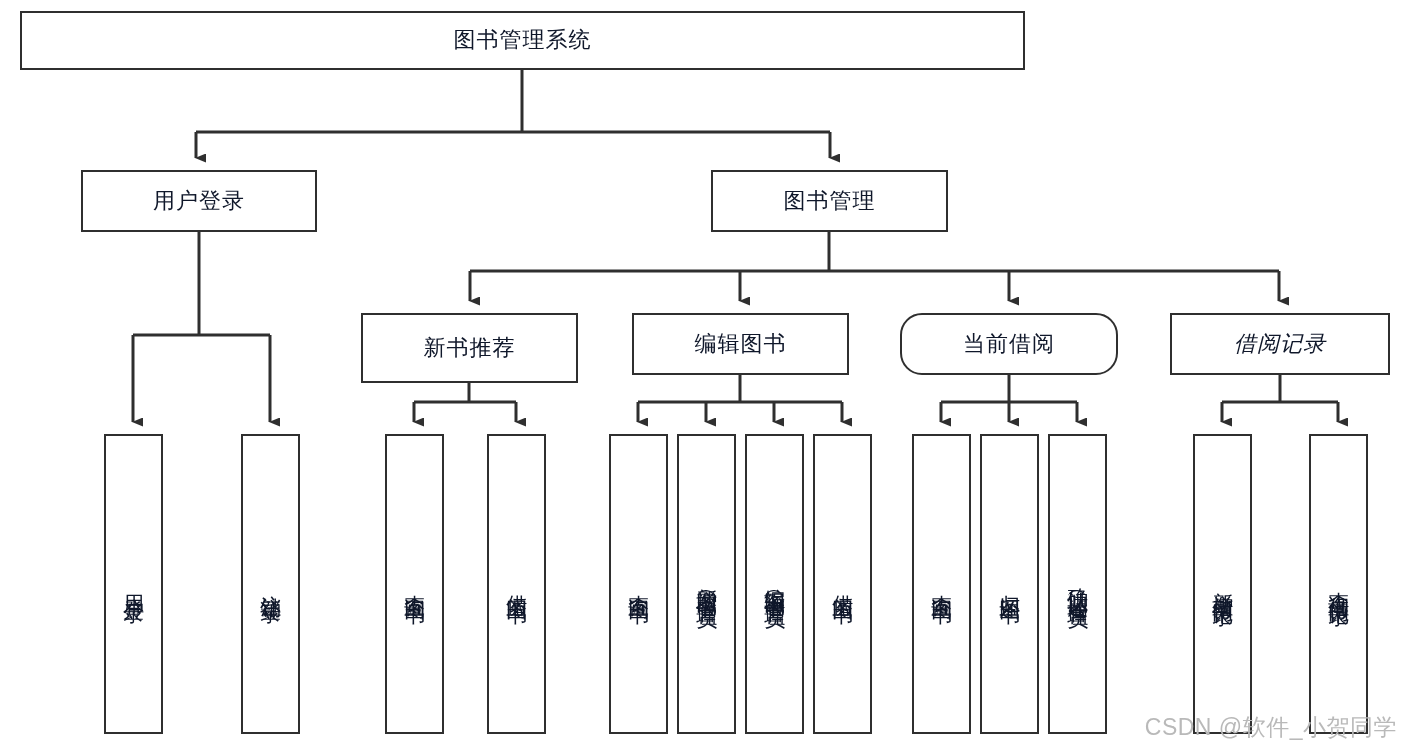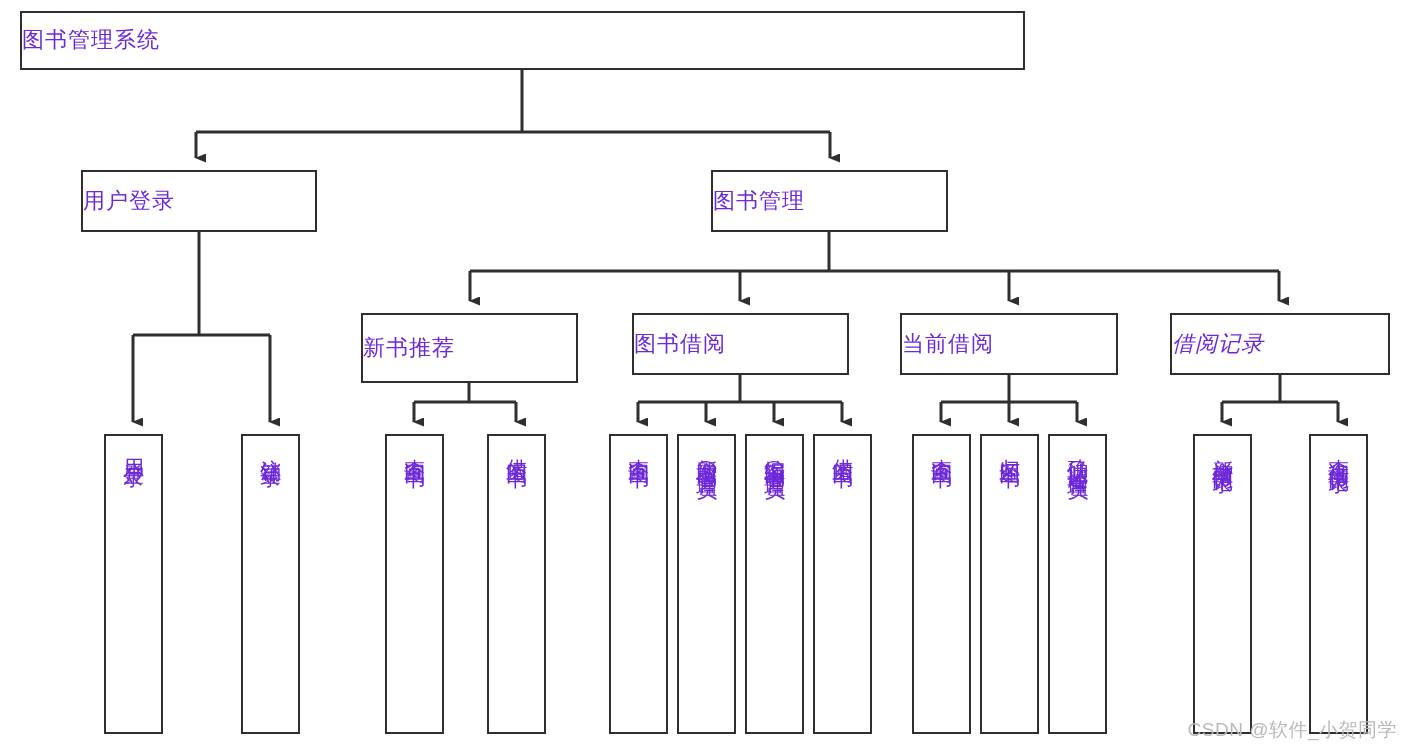--- a/index.html
+++ b/index.html
@@ -17,21 +17,22 @@
     background: #ffffff;
     overflow: hidden;
   }
   .node {
     position: absolute;
     box-sizing: border-box;
     border: 2px solid #2f2f2f;
     background: #ffffff;
     display: flex;
     align-items: center;
-    color: #6d28d9;
+    justify-content: center;
+    color: #0f172a;
   }
   .node.horizontal {
     font-size: 22px;
     letter-spacing: 1px;
     line-height: 1.2;
   }
   .node.vertical {
     writing-mode: vertical-rl;
     text-orientation: upright;
     font-size: 21px;
@@ -49,21 +50,21 @@
     left: 0;
     top: 0;
     width: 1405px;
     height: 747px;
     pointer-events: none;
   }
   .watermark {
     position: absolute;
     right: 8px;
     bottom: 4px;
-    font-size: 19px;
+    font-size: 23px;
     color: #b9b9b9;
     letter-spacing: 0.5px;
     white-space: nowrap;
   }
 </style>
 </head>
 <body>
 
 <div id="canvas">
 
@@ -126,23 +127,23 @@
     <span>用户登录</span>
   </div>
   <div class="node horizontal" style="left:711px; top:170px; width:237px; height:62px;">
     <span>图书管理</span>
   </div>
 
   <div class="node horizontal" style="left:361px; top:313px; width:217px; height:70px;">
     <span>新书推荐</span>
   </div>
   <div class="node horizontal" style="left:632px; top:313px; width:217px; height:62px;">
-    <span>图书借阅</span>
+    <span>编辑图书</span>
   </div>
-  <div class="node horizontal" style="left:900px; top:313px; width:218px; height:62px;">
+  <div class="node horizontal" style="left:900px; top:313px; width:218px; height:62px;border-radius:22px;">
     <span>当前借阅</span>
   </div>
   <div class="node horizontal" style="left:1170px; top:313px; width:220px; height:62px;font-style:italic;">
     <span>借阅记录</span>
   </div>
 
   <div class="node vertical" style="left:104px; top:434px; width:59px; height:300px;">
     <span class="vtext">用户登录</span>
   </div>
   <div class="node vertical" style="left:241px; top:434px; width:59px; height:300px;">

